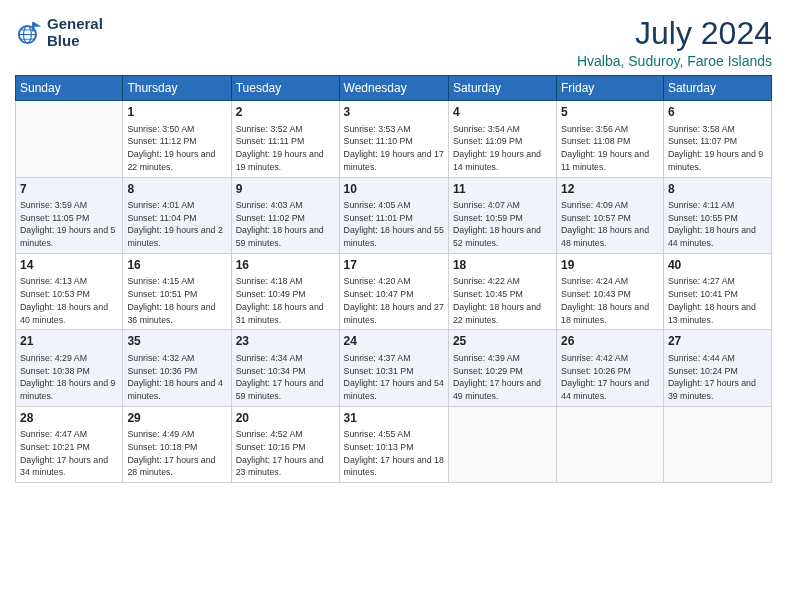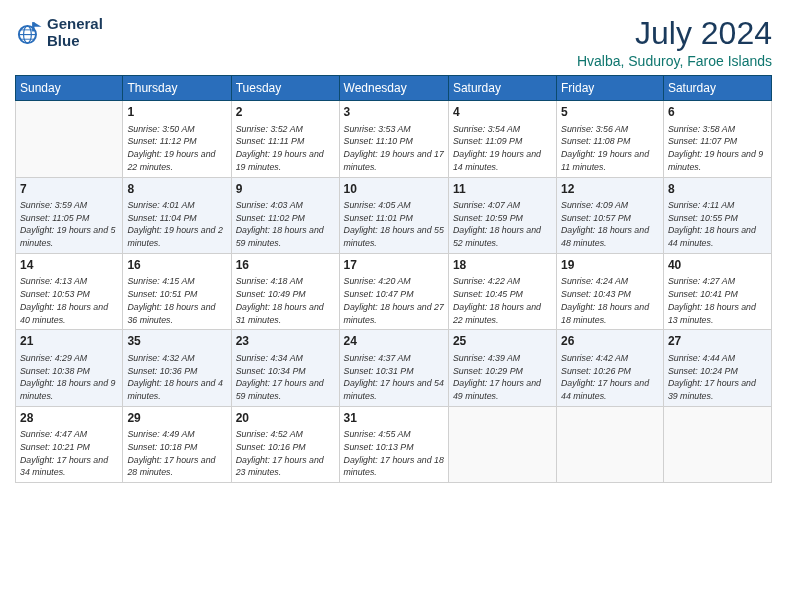--- a/index.html
+++ b/index.html
@@ -80,21 +80,20 @@
       font-size: 12px;
       font-weight: bold;
       color: #222;
       display: block;
       margin-bottom: 1px;
     }
     .day-info {
       font-size: 8.8px;
       color: #333;
       line-height: 1.45;
-      font-style: italic;
     }
     .row-stripe td {
       background: #f0f4fa;
     }
   </style>
 </head>
 <body>
 
 <div class="page">
   <div class="header">

